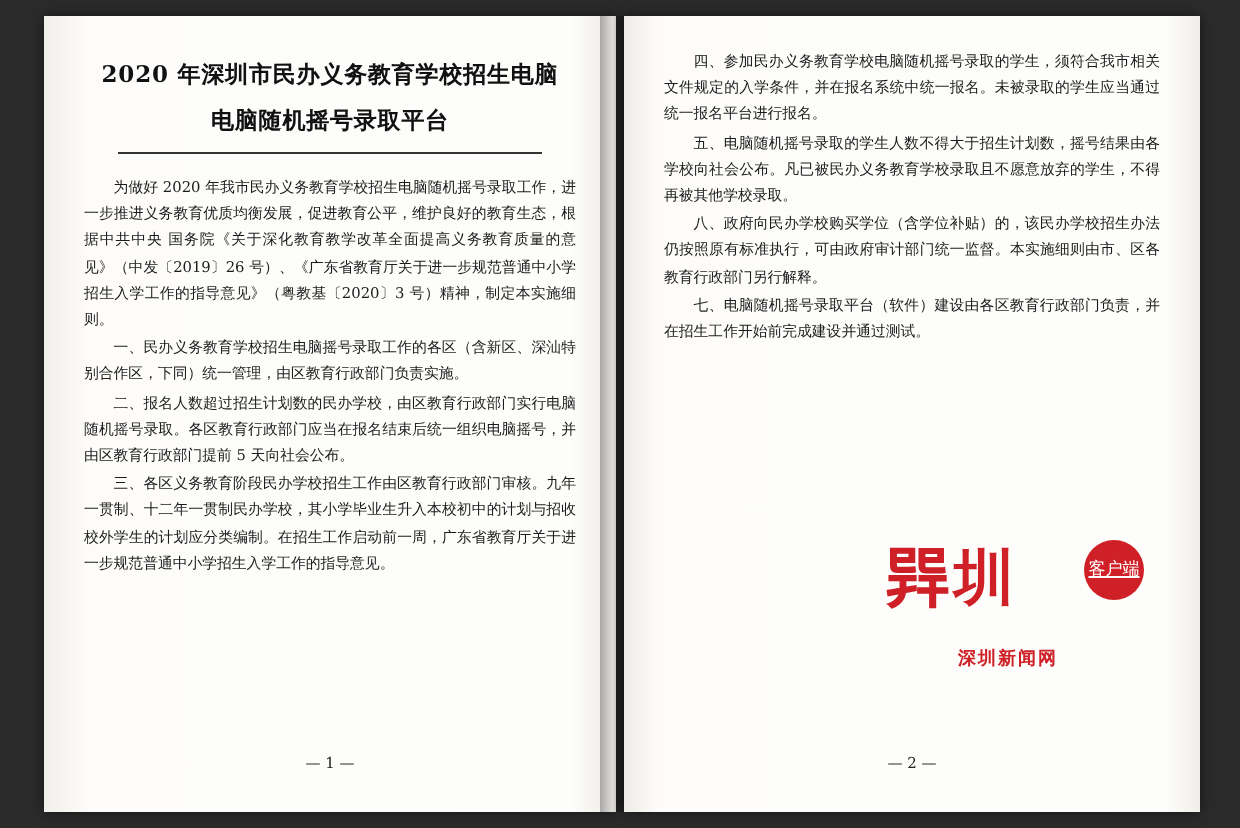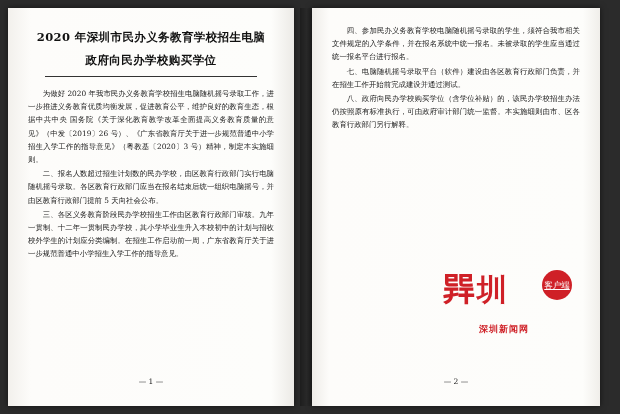--- a/index.html
+++ b/index.html
@@ -22,21 +22,21 @@
   
   .page {
     position: absolute;
     top: 8px;
     height: 398px;
     background: #fdfdfb;
     box-shadow: 0 0 6px rgba(0,0,0,0.55);
     overflow: hidden;
   }
   .page-left {
-    left: 8px;
+    left: 22px;
     width: 286px;
     background: linear-gradient(to right, #f2f0ec 0%, #fdfcfa 8%, #fdfdfb 92%, #eceae6 100%);
   }
   .page-right {
     left: 312px;
     width: 288px;
     background: linear-gradient(to right, #eeece8 0%, #fdfcfa 6%, #fdfdfb 94%, #f0eeea 100%);
   }
   .page-inner {
     position: absolute;
@@ -151,39 +151,41 @@
   }
 </style>
 </head>
 <body>
 
 <div class="scan">
 
   <div class="page page-left">
     <div class="page-inner">
       <div class="doc-title">2020 年深圳市民办义务教育学校招生电脑</div>
-      <div class="doc-title">政府向民办学校购买学位</div>
+      <div class="doc-title">电脑随机摇号录取平台</div>
       <hr class="title-rule">
       <div class="body-text">
         <p class="para">为做好 2020 年我市民办义务教育学校招生电脑随机摇号录取工作，进一步推进义务教育优质均衡发展，促进教育公平，维护良好的教育生态，根据中共中央 国务院《关于深化教育教学改革全面提高义务教育质量的意见》（中发〔2019〕26 号）、《广东省教育厅关于进一步规范普通中小学招生入学工作的指导意见》（粤教基〔2020〕3 号）精神，制定本实施细则。</p>
+        <p class="para">一、民办义务教育学校招生电脑摇号录取工作的各区（含新区、深汕特别合作区，下同）统一管理，由区教育行政部门负责实施。</p>
         <p class="para">二、报名人数超过招生计划数的民办学校，由区教育行政部门实行电脑随机摇号录取。各区教育行政部门应当在报名结束后统一组织电脑摇号，并由区教育行政部门提前 5 天向社会公布。</p>
         <p class="para">三、各区义务教育阶段民办学校招生工作由区教育行政部门审核。九年一贯制、十二年一贯制民办学校，其小学毕业生升入本校初中的计划与招收校外学生的计划应分类编制。在招生工作启动前一周，广东省教育厅关于进一步规范普通中小学招生入学工作的指导意见。</p>
       </div>
       <div class="page-number">— 1 —</div>
     </div>
   </div>
 
   <div class="gutter-shadow"></div>
 
   <div class="page page-right">
     <div class="page-inner">
       <div class="body-text">
         <p class="para">四、参加民办义务教育学校电脑随机摇号录取的学生，须符合我市相关文件规定的入学条件，并在报名系统中统一报名。未被录取的学生应当通过统一报名平台进行报名。</p>
+        <p class="para">五、电脑随机摇号录取的学生人数不得大于招生计划数，摇号结果由各学校向社会公布。凡已被民办义务教育学校录取且不愿意放弃的学生，不得再被其他学校录取。</p>
+        <p class="para">八、政府向民办学校购买学位（含学位补贴）的，该民办学校招生办法仍按照原有标准执行，可由政府审计部门统一监督。本实施细则由市、区各教育行政部门另行解释。</p>
         <p class="para">七、电脑随机摇号录取平台（软件）建设由各区教育行政部门负责，并在招生工作开始前完成建设并通过测试。</p>
-        <p class="para">八、政府向民办学校购买学位（含学位补贴）的，该民办学校招生办法仍按照原有标准执行，可由政府审计部门统一监督。本实施细则由市、区各教育行政部门另行解释。</p>
       </div>
 
       <div class="logo-block">
         <div class="logo-mark">
           <span class="logo-glyph">𢁅</span>
           <span class="logo-glyph second">圳</span>
         </div>
         <div class="logo-badge">客户端</div>
         <div class="logo-caption">深圳新闻网</div>
       </div>

